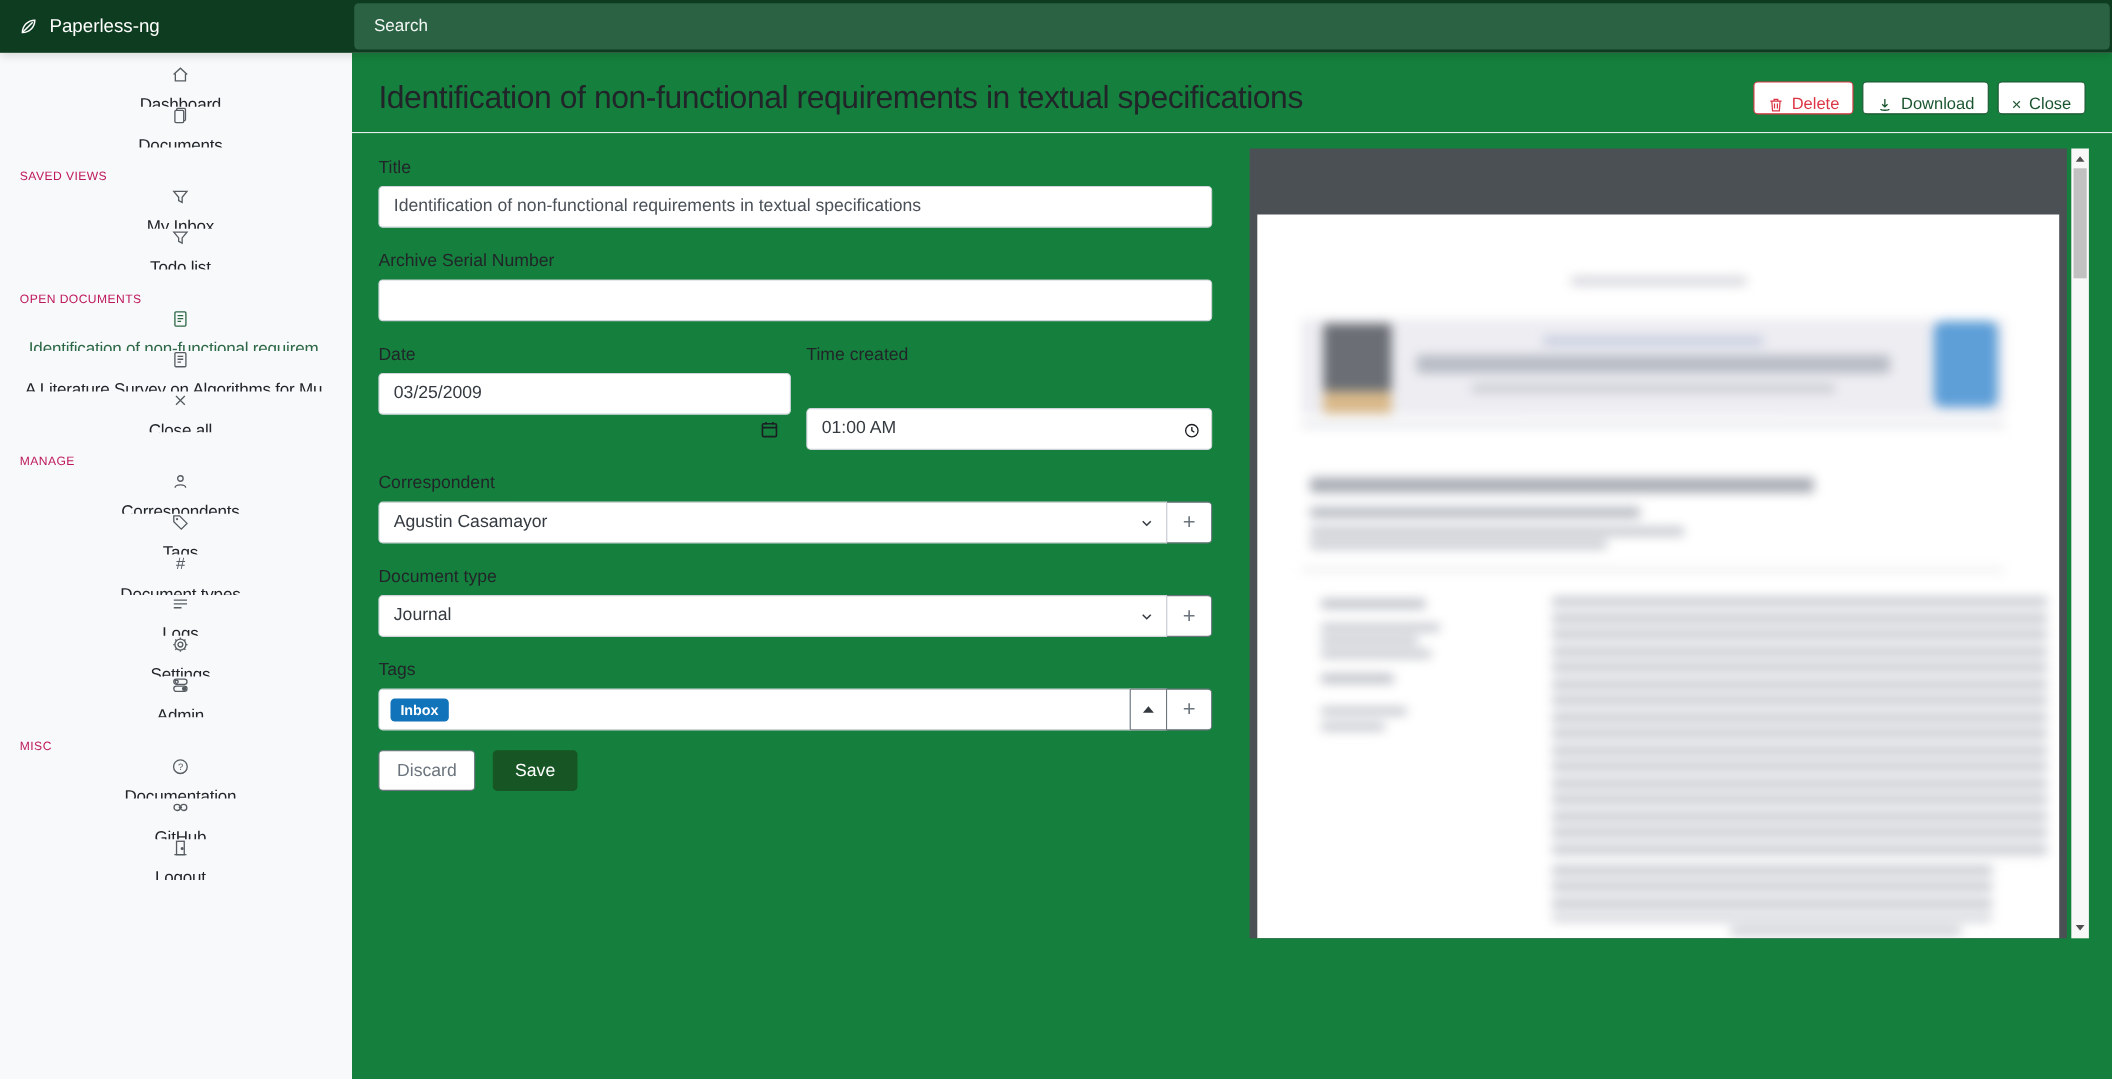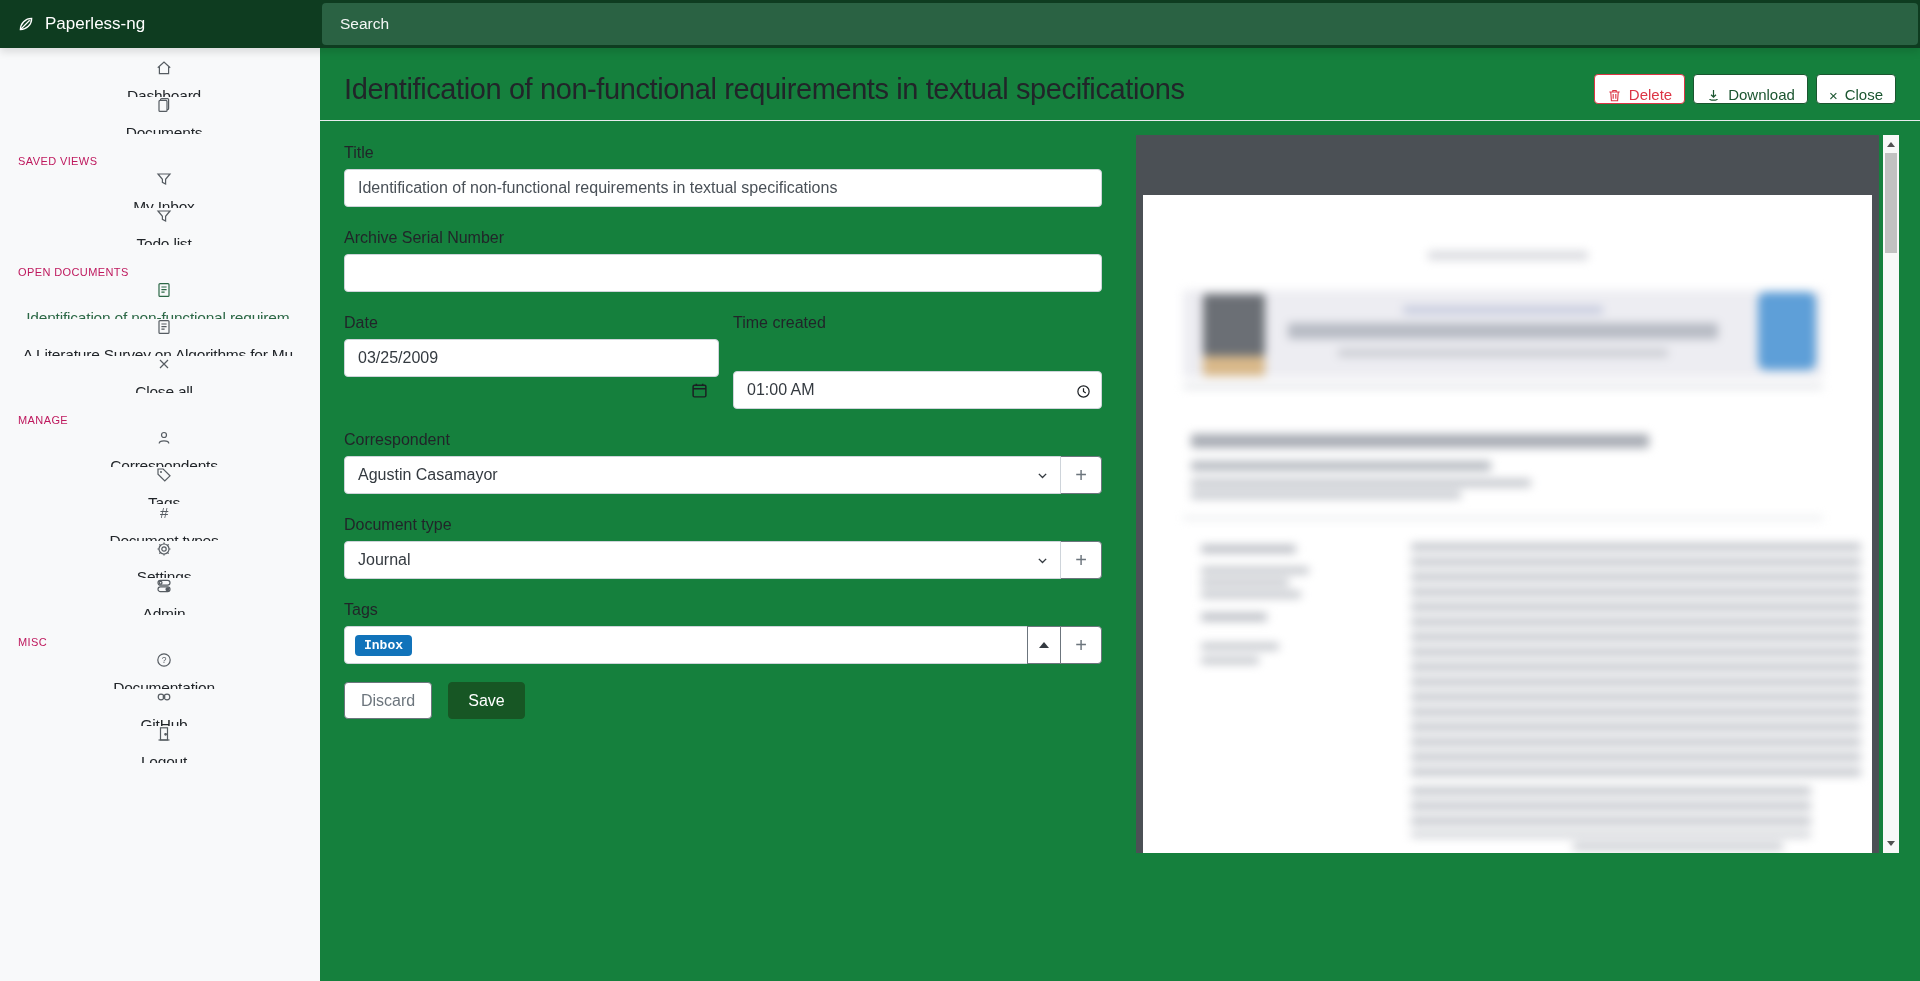--- a/index.html
+++ b/index.html
@@ -82,21 +82,21 @@
     margin-left:-1px; display:flex; align-items:center; justify-content:center;
     font-size:20px; color:#6c757d; cursor:pointer; font-weight:300; }
   .group-btn.last { border-radius:0 4px 4px 0; }
   .group-btn.mid { border-radius:0; width:34px; }
   .caret-up { width:0; height:0; border-left:5px solid transparent; border-right:5px solid transparent;
     border-bottom:6px solid #343a40; }
 
   .tags-field { flex:1; height:38px; border:1px solid #ced4da; border-radius:4px 0 0 4px;
     display:flex; align-items:center; padding:0 10px; background:#fff; }
   .tag-badge { background:#1173ba; color:#fff; font-size:13px; font-weight:bold;
-    padding:4px 9px; border-radius:4px; line-height:1;font-family:Liberation Mono, monospace; }
+    padding:4px 9px; border-radius:4px; line-height:1; }
 
   .form-actions { display:flex; gap:16px; margin-top:18px; }
   .btn-discard { height:37px; padding:0 16px; border:1px solid #6c757d; color:#6c757d;
     background:#fff; border-radius:4px; font-size:16px; cursor:pointer; }
   .btn-save { height:37px; padding:0 19px; border:1px solid #175624; background:#175624;
     color:#fff; border-radius:4px; font-size:16px; cursor:pointer; }
 
   
   .preview { position:absolute; left:816px; top:87px; width:743px; height:718px;
     background:#4b5055; overflow:hidden; }
@@ -210,20 +210,28 @@
       <svg width="16" height="16" viewBox="0 0 16 16" fill="none" stroke="currentColor" stroke-width="1.2">
         <path d="M2 2 H7.2 L14 8.8 L8.8 14 L2 7.2 Z"></path>
           <circle cx="5" cy="5" r="1" fill="currentColor" stroke="none"></circle>
       </svg>
       </span>
     <span>Tags</span>
   </div>
   <div class="side-item">
     <span class="hash-glyph">#</span>
     <span>Document types</span>
+  </div>
+  <div class="side-item">
+    <span class="ic">
+      <svg width="16" height="16" viewBox="0 0 16 16" fill="none" stroke="currentColor" stroke-width="1.2">
+        <path d="M2 4.5 H14 M2 8 H14 M2 11.5 H9"></path>
+      </svg>
+      </span>
+    <span>Logs</span>
   </div>
   <div class="side-item">
     <span class="ic">
       <svg width="16" height="16" viewBox="0 0 16 16" fill="none" stroke="currentColor" stroke-width="1.2">
         <circle cx="8" cy="8" r="2.2"></circle>
           <circle cx="8" cy="8" r="5"></circle>
         <path d="M8 1.5 V3 M8 13 V14.5 M1.5 8 H3 M13 8 H14.5 M3.4 3.4 L4.5 4.5 M11.5 11.5 L12.6 12.6 M12.6 3.4 L11.5 4.5 M4.5 11.5 L3.4 12.6"></path>
       </svg>
       </span>
     <span>Settings</span>

